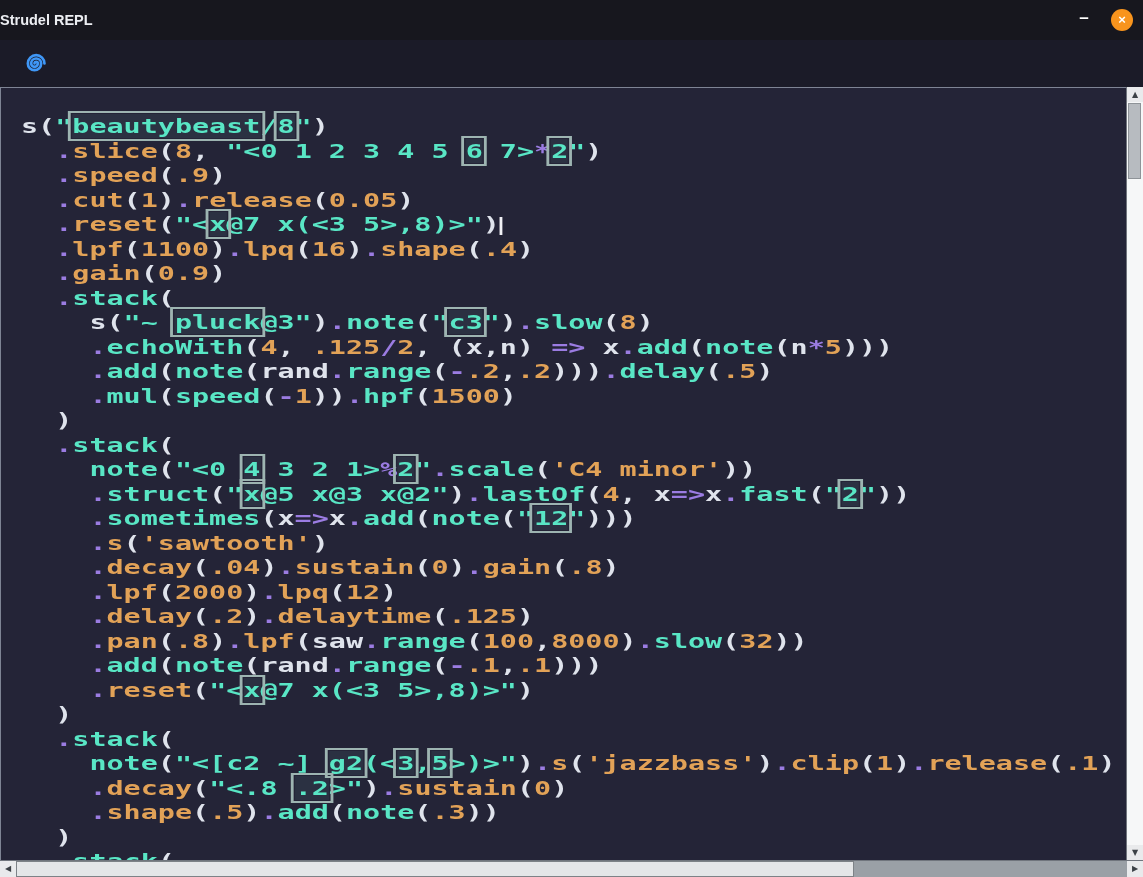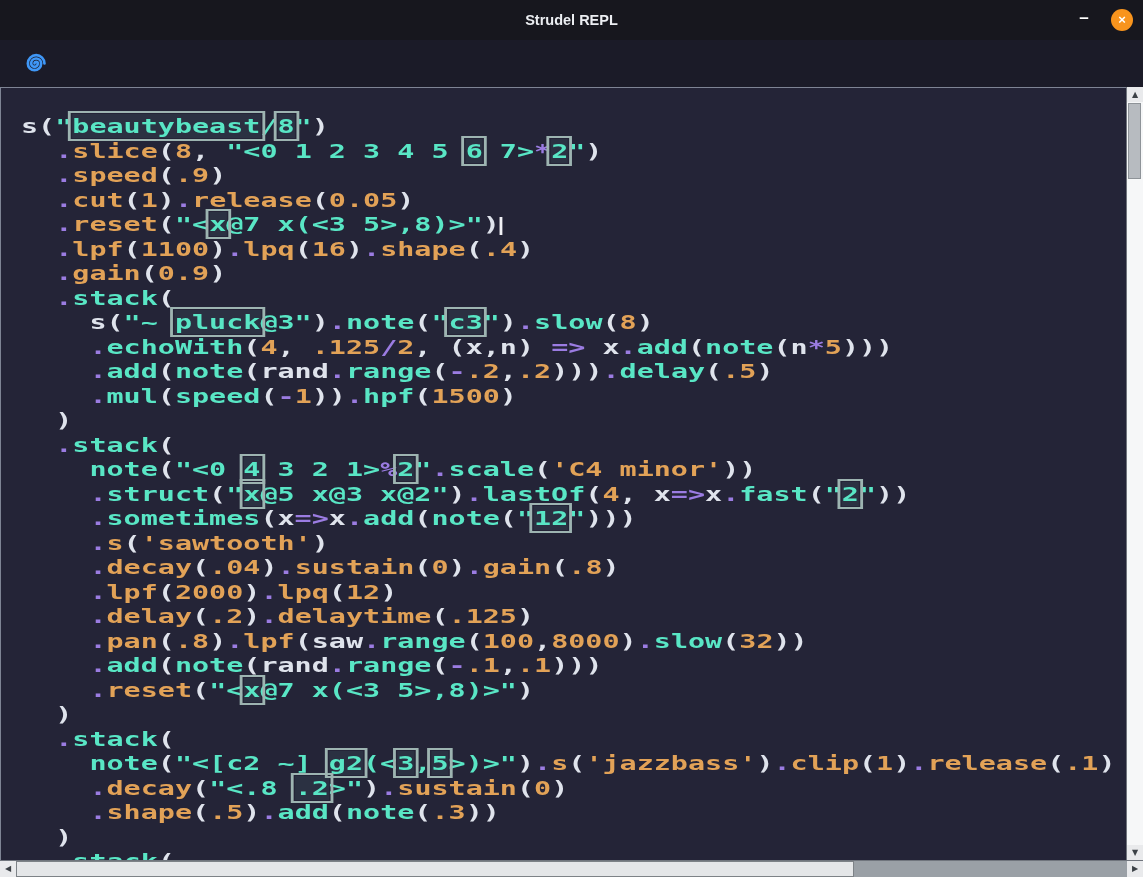--- a/index.html
+++ b/index.html
@@ -6,21 +6,21 @@
   html,body { margin:0; padding:0; }
   body {
     width:1143px; height:877px; overflow:hidden;
     background:#232334; font-family:"Liberation Sans", sans-serif;
   }
   .window { position:relative; width:1143px; height:877px; background:#232334; overflow:hidden; }
 
   
   .titlebar { position:absolute; top:0; left:0; right:0; height:40px; background:#17171e; }
   .title {
-    position:absolute; inset:0; line-height:40px; text-align:center;
+    position:absolute; inset:0; line-height:40px; 
     color:#eceef2; font-weight:bold; font-size:14.5px;
   }
   .min-btn {
     position:absolute; right:42px; top:0; width:34px; height:40px;
     text-align:center; line-height:36px; color:#ffffff; font-weight:bold; font-size:17px;
   }
   .close-btn {
     position:absolute; right:10px; top:9px; width:22px; height:22px; border-radius:50%;
     background:#f8941d; color:#ffffff; text-align:center; line-height:22px;
     font-weight:bold; font-size:13px;

